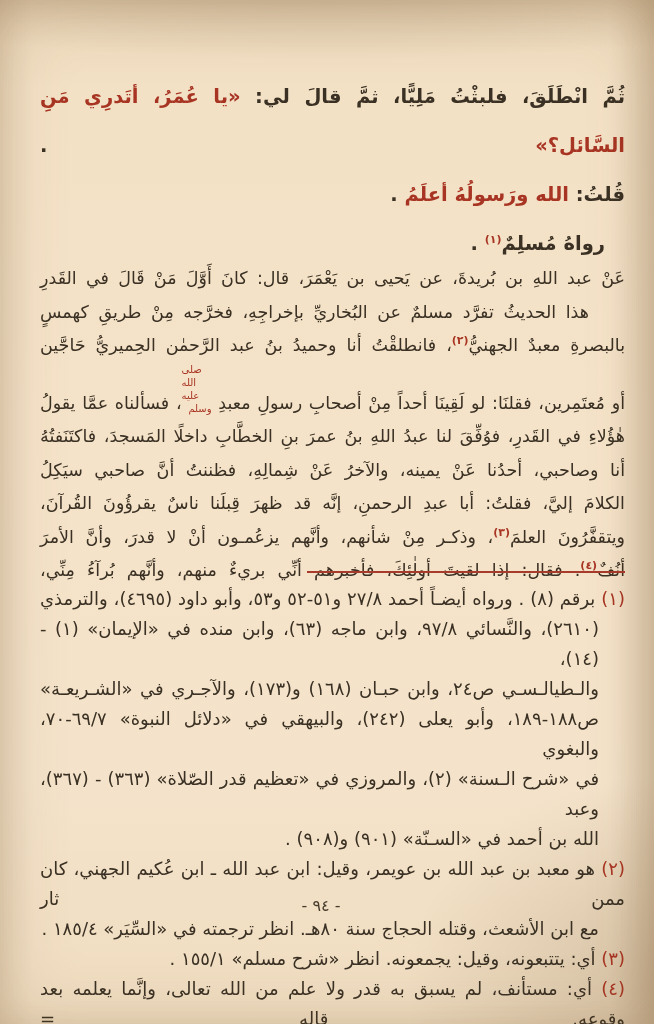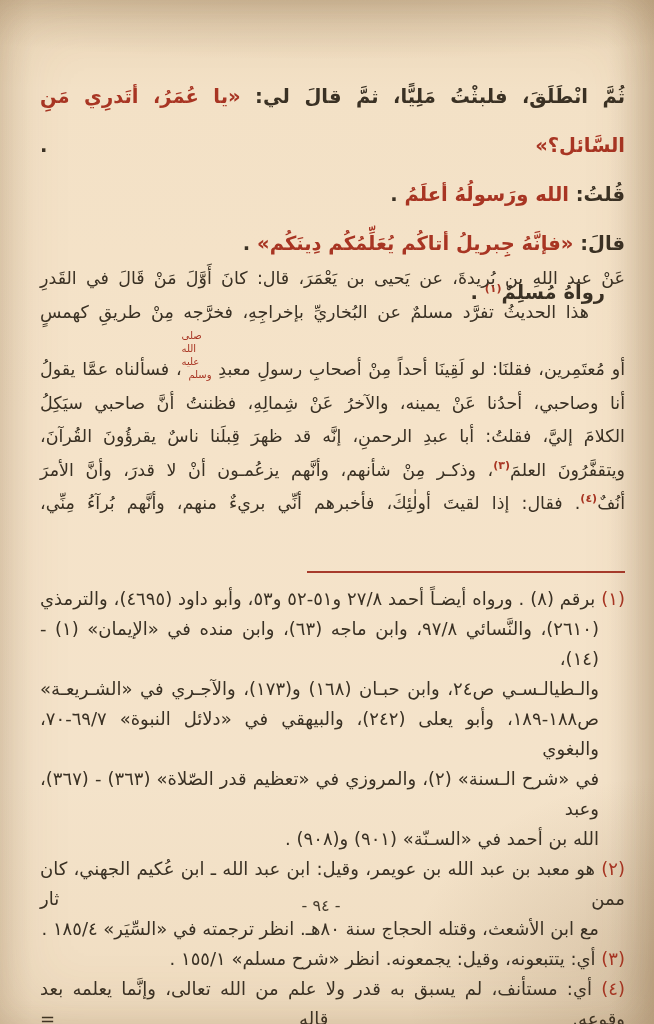--- a/index.html
+++ b/index.html
@@ -48,28 +48,29 @@
   .pagenum{position:absolute;top:896px;left:0;right:12px;text-align:center;font-size:16px;letter-spacing:1px;color:#463c2d;}
 </style>
 </head>
 <body>
 
 <div class="page">
 
   <section class="col hadith">
     <div class="hl just"><span>ثُمَّ انْطَلَقَ، فلبثْتُ مَلِيًّا، ثمَّ قالَ لي: </span><span class="red">«يا عُمَرُ، أتَدرِي مَنِ السَّائل؟»</span><span> .</span></div>
     <div class="hl"><span>قُلتُ: </span><span class="red">الله ورَسولُهُ أعلَمُ</span><span> .</span></div>
-    <div class="hl"><span>قالَ: </span><span class="red">«فإنَّهُ جِبريلُ أتاكُم يُعَلِّمُكُم دِينَكُم»</span><span> .</span></div>
     <div class="hl" style="padding-right:20px"><span>رواهُ مُسلِمٌ</span><sup class="ref">(١)</sup><span> .</span></div>
   </section>
 
   <section class="col bodytext">
     <div class="bl just"><span>عَنْ عبد اللهِ بن بُريدةَ، عن يَحيى بن يَعْمَرَ، قال: كانَ أَوَّلَ مَنْ قَالَ في القَدرِ</span></div>
     <div class="bl just indent"><span>هذا الحديثُ تفرَّد مسلمٌ عن البُخاريِّ بإخراجِهِ، فخرَّجه مِنْ طريقِ كهمسٍ</span></div>
+    <div class="bl just"><span>بالبصرةِ معبدٌ الجهنيُّ</span><sup class="ref">(٢)</sup><span>، فانطلقْتُ أنا وحميدُ بنُ عبد الرَّحمٰن الحِميريُّ حَاجَّين</span></div>
     <div class="bl just"><span>أو مُعتَمِرين، فقلنَا: لو لَقِينَا أحداً مِنْ أصحابِ رسولِ معبدِ </span><span class="saw">صلى الله عليه وسلم</span><span>، فسألناه عمَّا يقولُ</span></div>
+    <div class="bl just"><span>هٰؤُلاءِ في القَدرِ، فوُفِّقَ لنا عبدُ اللهِ بنُ عمرَ بنِ الخطَّابِ داخلًا المَسجدَ، فاكتَنَفتُهُ</span></div>
     <div class="bl just"><span>أنا وصاحبي، أحدُنا عَنْ يمينه، والآخرُ عَنْ شِمالِهِ، فظننتُ أنَّ صاحبي سيَكِلُ</span></div>
     <div class="bl just"><span>الكلامَ إليَّ، فقلتُ: أبا عبدِ الرحمنِ، إنَّه قد ظهرَ قِبلَنا ناسٌ يقرؤُونَ القُرآنَ،</span></div>
     <div class="bl just"><span>ويتقفَّرُونَ العلمَ</span><sup class="ref">(٣)</sup><span>، وذكـر مِنْ شأنهم، وأنَّهم يزعُمـون أنْ لا قدرَ، وأنَّ الأمرَ</span></div>
     <div class="bl just"><span>أنُفٌ</span><sup class="ref">(٤)</sup><span>. فقال: إذا لقيتَ أولٰئِكَ، فأخبرهم أنِّي بريءٌ منهم، وأنَّهم بُرآءُ مِنِّي،</span></div>
   </section>
 
   <div class="rule"></div>
 
   <section class="col footnotes">
 

